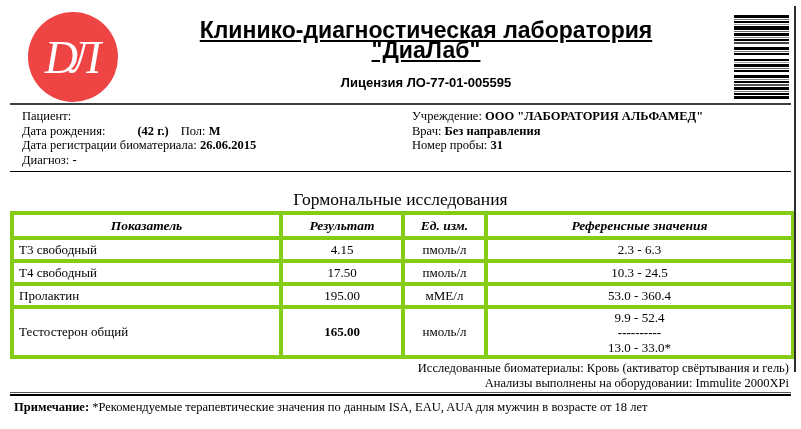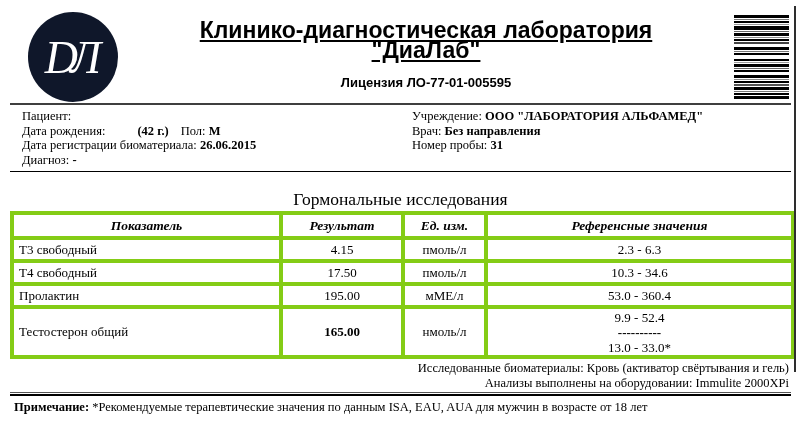--- a/index.html
+++ b/index.html
@@ -1,21 +1,21 @@
 <!DOCTYPE html>
 <html><head>
 <meta charset="utf-8">
 <style>
   html,body { margin:0; padding:0; background:#fff; }
   .page { width:801px; height:429px; background:#ffffff; position:relative; overflow:hidden;
           font-family:"Liberation Serif", serif; color:#000; }
 
   
   .header { display:flex; padding-top:12px; }
-  .logo { width:90px; height:90px; border-radius:50%; background:#0f172a; margin-left:28px;
+  .logo { width:90px; height:90px; border-radius:50%; background:#ef4444; margin-left:28px;
           flex:none; display:flex; align-items:center; justify-content:center; }
   .monogram { color:#fff; font-style:italic; font-size:46px; letter-spacing:-8px; padding-right:8px;
               font-family:"Liberation Serif", serif; }
   .head-center { flex:1; text-align:center; font-family:"Liberation Sans", sans-serif; padding-top:8px; }
   .title1, .title2 { font-weight:bold; font-size:23px; line-height:20px;text-decoration:underline; }
   .license { font-size:13px; margin-top:15px;font-weight:bold; }
   .barcode { flex:none; margin:3px 12px 0 0; }
 
   .rule-header { height:2px; background:#3f3f3f; margin:1px 10px 0 10px; }
   .rule-thin { border-top:1px solid #000; margin:1px 10px 0 10px; }
@@ -146,21 +146,21 @@
       <tr>
         <td class="name">Т3 свободный</td>
         <td>4.15</td>
         <td>пмоль/л</td>
         <td>2.3 - 6.3</td>
       </tr>
       <tr>
         <td class="name">Т4 свободный</td>
         <td>17.50</td>
         <td>пмоль/л</td>
-        <td>10.3 - 34.6</td>
+        <td>10.3 - 24.5</td>
       </tr>
       <tr>
         <td class="name">Пролактин</td>
         <td>195.00</td>
         <td>мМЕ/л</td>
         <td>53.0 - 360.4</td>
       </tr>
       <tr class="tall">
         <td class="name">Тестостерон общий</td>
         <td class="b">165.00</td>

